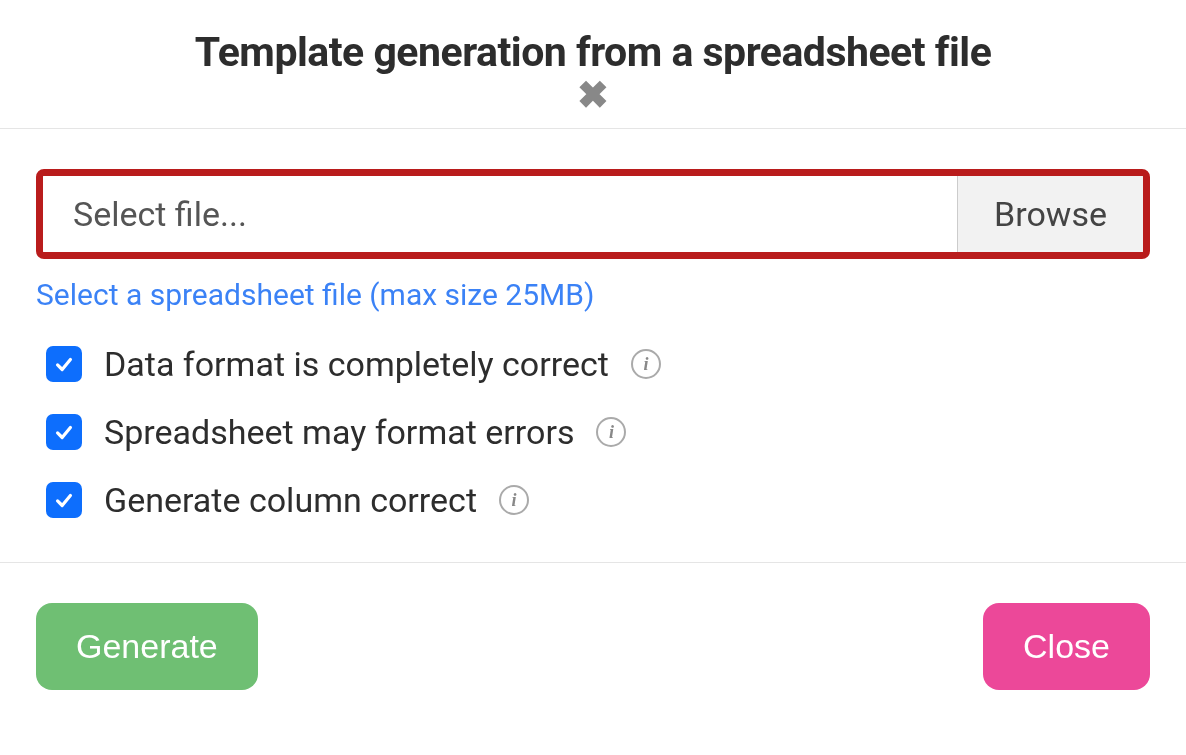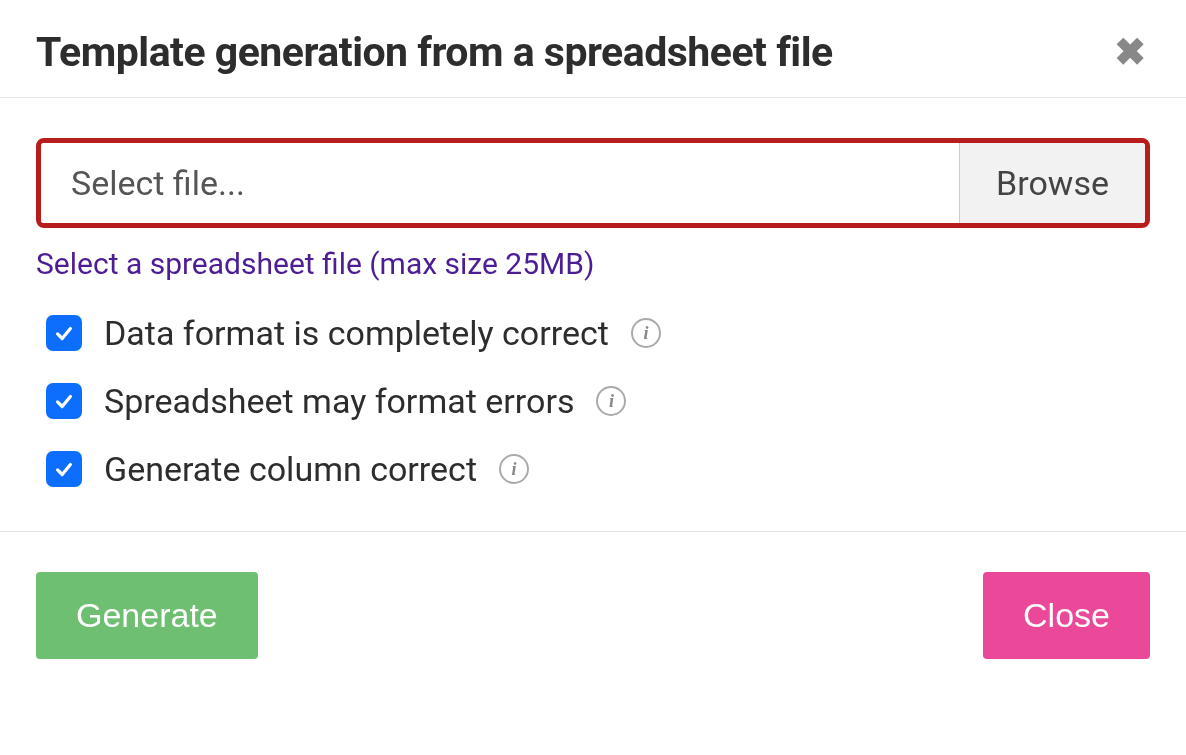--- a/index.html
+++ b/index.html
@@ -12,22 +12,23 @@
     width: 1186px;
     height: 755px;
   }
   .modal {
     width: 100%;
   }
   .modal-header {
     display: flex;
     justify-content: space-between;
     align-items: center;
-    padding: 28px 36px 21px 36px;
+    padding: 28px 36px 14px 36px;
     border-bottom: 1px solid #e5e5e5;
+    flex-direction: column;
   }
   .modal-title {
     font-size: 41px;
     font-weight: 700;
     color: #2d2d2d;
     margin: 0;
     letter-spacing: -0.5px;
   }
   .close-x {
     font-size: 38px;
@@ -36,21 +37,21 @@
     cursor: pointer;
     line-height: 1;
     padding: 0 4px;
   }
   .modal-body {
     padding: 40px 36px 42px 36px;
   }
   .file-input-group {
     display: flex;
     width: 100%;
-    border: 5px solid #b91c1c;
+    border: 7px solid #b91c1c;
     border-radius: 8px;
     overflow: hidden;
     height: 90px;
   }
   .file-input-text {
     flex: 1;
     display: flex;
     align-items: center;
     padding: 0 30px;
     font-size: 34px;
@@ -64,21 +65,21 @@
     justify-content: center;
     padding: 0 36px;
     font-size: 34px;
     color: #444;
     background: #f2f2f2;
     border-left: 1px solid #ccc;
     cursor: pointer;
     margin-left: 48px;
   }
   .validation-msg {
-    color: #4c1d95;
+    color: #3b82f6;
     font-size: 30px;
     margin-top: 18px;
     margin-bottom: 32px;
   }
   .checkbox-row {
     display: flex;
     align-items: center;
     gap: 22px;
     margin-bottom: 28px;
     margin-left: 10px;
@@ -131,21 +132,21 @@
   }
   .modal-footer {
     border-top: 1px solid #e5e5e5;
     padding: 40px 36px;
     display: flex;
     justify-content: space-between;
     align-items: center;
   }
   .btn {
     border: none;
-    border-radius: 4px;
+    border-radius: 16px;
     font-size: 34px;
     padding: 24px 40px;
     cursor: pointer;
     color: #fff;
   }
   .btn-generate {
     background: #6fbf73;
   }
   .btn-close {
     background: #ec4899;

